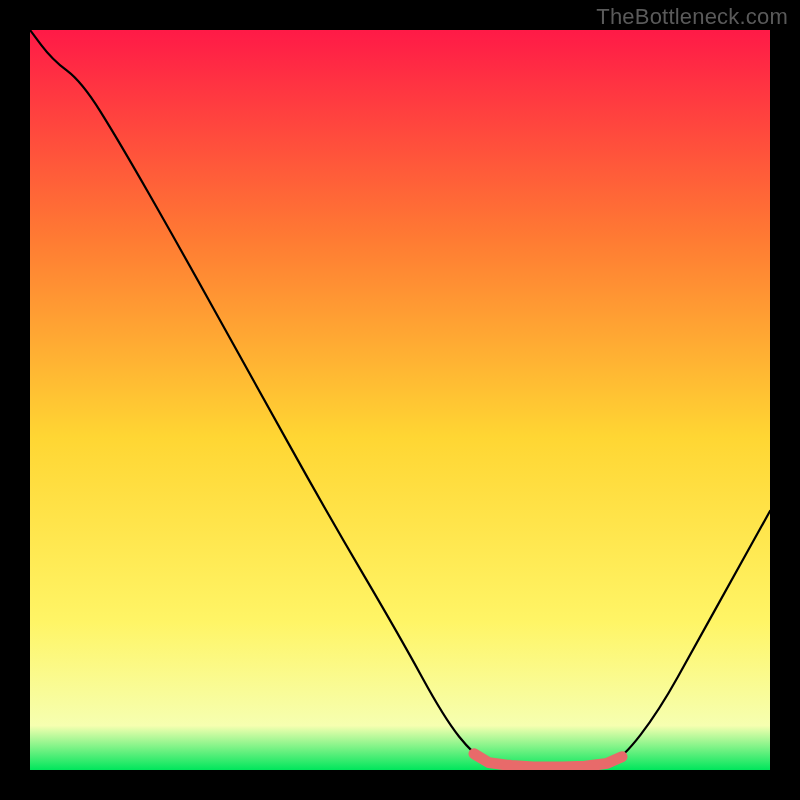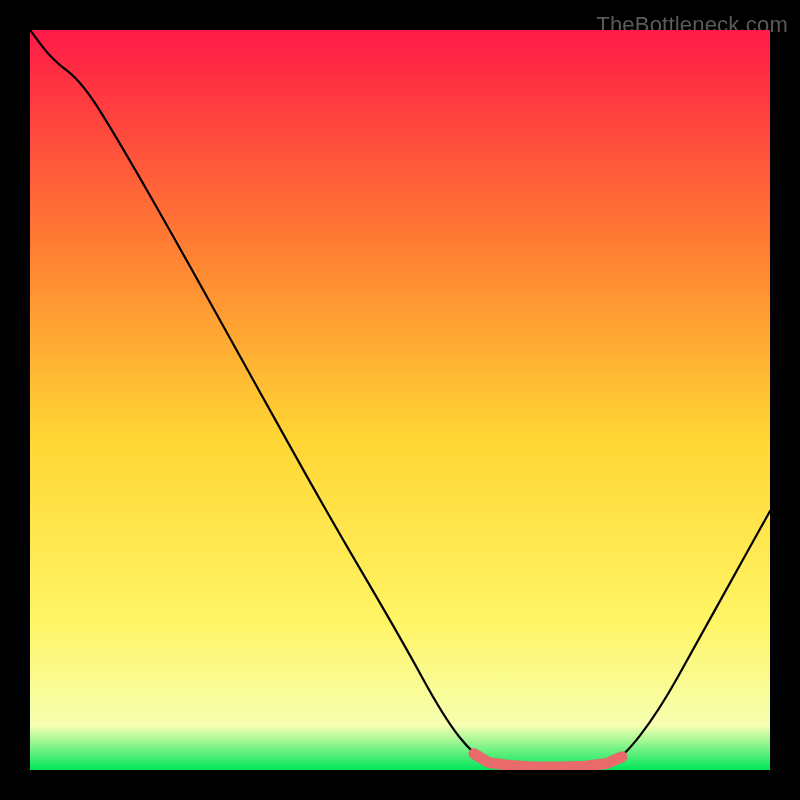--- a/index.html
+++ b/index.html
@@ -6,21 +6,21 @@
     margin: 0;
     padding: 0;
     background: #000;
     width: 800px;
     height: 800px;
     overflow: hidden;
     position: relative;
   }
   .watermark {
     position: absolute;
-    top: 12px;
+    top: 4px;
     right: 12px;
     font-family: Arial, Helvetica, sans-serif;
     font-size: 22px;
     color: #5a5a5a;
     font-weight: 500;
     letter-spacing: 0.2px;
   }
   .plot {
     position: absolute;
     left: 30px;

